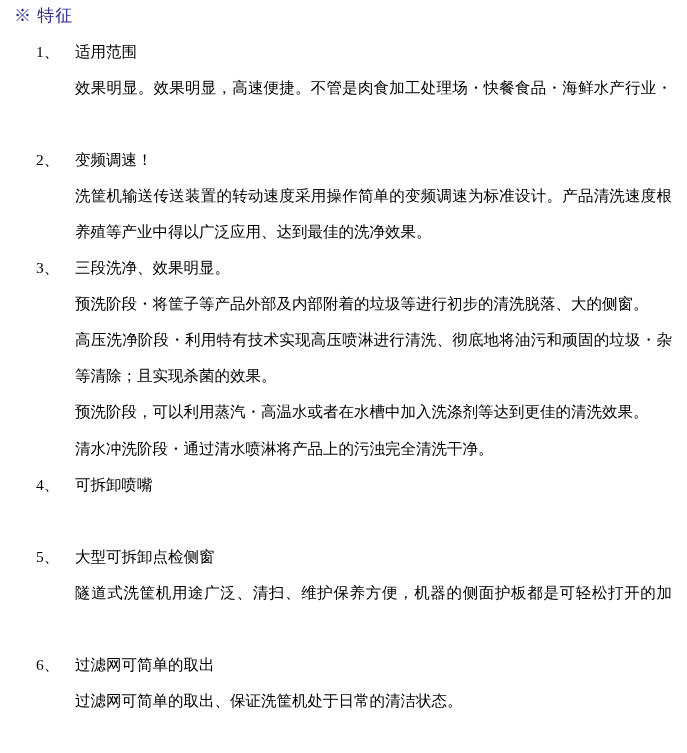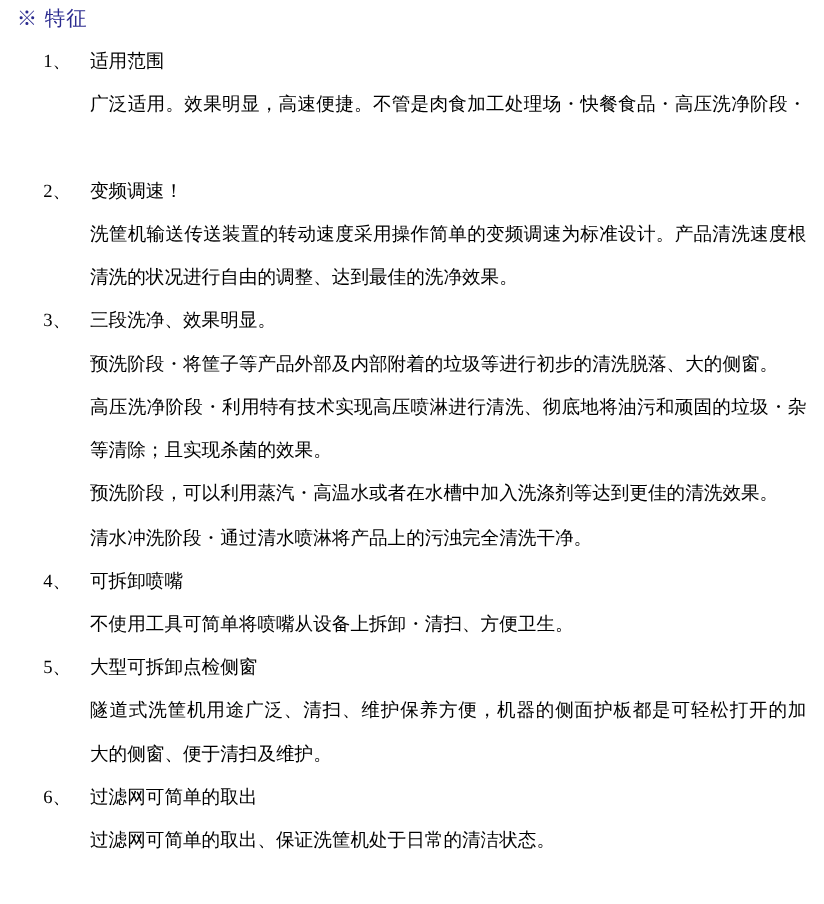--- a/index.html
+++ b/index.html
@@ -68,36 +68,36 @@
 
 <div class="page">
   <h1 class="doc-title" style="color: rgb(43, 43, 143);">※ 特征</h1>
   <div class="features" id="feature-list">
       <div class="line heading-line">
         <span class="gutter">1、</span>
         <span class="txt">适用范围</span>
       </div>
       <div class="line body-line">
         <span class="gutter"></span>
-        <span class="txt full">广泛适用。效果明显，高速便捷。不管是肉食加工处理场・快餐食品・高压洗净阶段・</span>
+        <span class="txt full">效果明显。效果明显，高速便捷。不管是肉食加工处理场・快餐食品・海鲜水产行业・</span>
       </div>
       <div class="line body-line">
         <span class="gutter"></span>
       </div>
       <div class="line heading-line">
         <span class="gutter">2、</span>
         <span class="txt">变频调速！</span>
       </div>
       <div class="line body-line">
         <span class="gutter"></span>
         <span class="txt full">洗筐机输送传送装置的转动速度采用操作简单的变频调速为标准设计。产品清洗速度根据</span>
       </div>
       <div class="line body-line">
         <span class="gutter"></span>
-        <span class="txt">清洗的状况进行自由的调整、达到最佳的洗净效果。</span>
+        <span class="txt">养殖等产业中得以广泛应用、达到最佳的洗净效果。</span>
       </div>
       <div class="line heading-line">
         <span class="gutter">3、</span>
         <span class="txt">三段洗净、效果明显。</span>
       </div>
       <div class="line body-line">
         <span class="gutter"></span>
         <span class="txt">预洗阶段・将筐子等产品外部及内部附着的垃圾等进行初步的清洗脱落、大的侧窗。</span>
       </div>
       <div class="line body-line">
@@ -115,33 +115,31 @@
       <div class="line body-line">
         <span class="gutter"></span>
         <span class="txt">清水冲洗阶段・通过清水喷淋将产品上的污浊完全清洗干净。</span>
       </div>
       <div class="line heading-line">
         <span class="gutter">4、</span>
         <span class="txt">可拆卸喷嘴</span>
       </div>
       <div class="line body-line">
         <span class="gutter"></span>
-        <span class="txt">不使用工具可简单将喷嘴从设备上拆卸・清扫、方便卫生。</span>
       </div>
       <div class="line heading-line">
         <span class="gutter">5、</span>
         <span class="txt">大型可拆卸点检侧窗</span>
       </div>
       <div class="line body-line">
         <span class="gutter"></span>
         <span class="txt full">隧道式洗筐机用途广泛、清扫、维护保养方便，机器的侧面护板都是可轻松打开的加</span>
       </div>
       <div class="line body-line">
         <span class="gutter"></span>
-        <span class="txt">大的侧窗、便于清扫及维护。</span>
       </div>
       <div class="line heading-line">
         <span class="gutter">6、</span>
         <span class="txt">过滤网可简单的取出</span>
       </div>
       <div class="line body-line">
         <span class="gutter"></span>
         <span class="txt">过滤网可简单的取出、保证洗筐机处于日常的清洁状态。</span>
       </div>
     </div>

